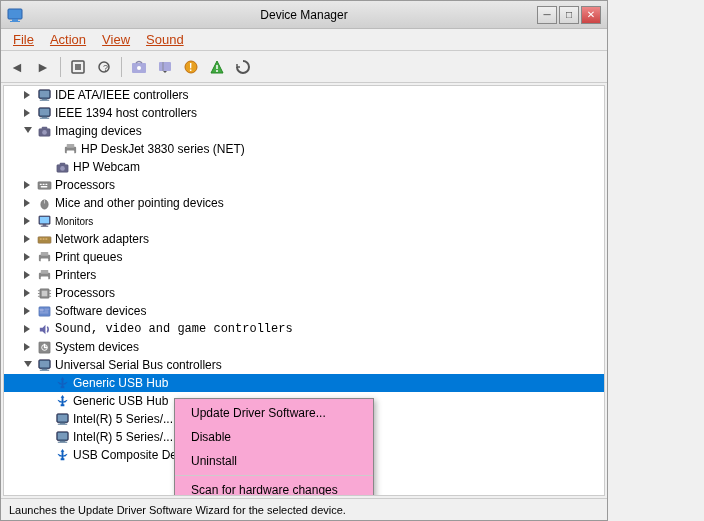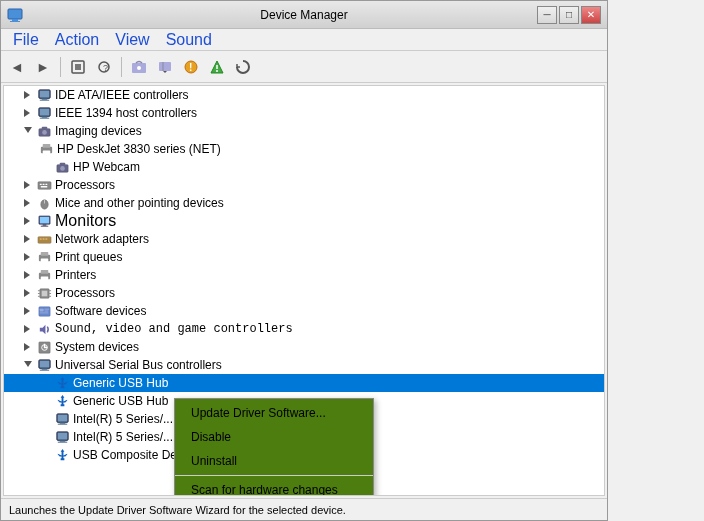--- a/index.html
+++ b/index.html
@@ -72,22 +72,23 @@
       background: #f0f0f0;
       height: 22px;
       display: flex;
       align-items: center;
       padding: 0 4px;
       border-bottom: 1px solid #ccc;
     }
     .menu-item {
       padding: 2px 8px;
       cursor: pointer;
-      font-size: 16px;
-      color: #1d4ed8;
+      font-size: 13px;
+      color: #c2410c;
+      text-decoration: underline;
     }
     .toolbar {
       background: #f0f0f0;
       height: 32px;
       display: flex;
       align-items: center;
       padding: 2px 4px;
       border-bottom: 1px solid #ccc;
       gap: 2px;
     }
@@ -132,21 +133,21 @@
       white-space: nowrap;
       font-size: 12px;
       color: #000;
       user-select: none;
     }
     .context-menu {
       position: absolute;
       left: 170px;
       top: 312px;
       width: 200px;
-      background: #4d7c0f;
+      background: #f9a8d4;
       border: 1px solid #888;
       box-shadow: 2px 2px 6px rgba(0,0,0,0.3);
       z-index: 100;
       padding: 2px 0;
     }
     .ctx-item {
       padding: 5px 16px;
       font-size: 12px;
       cursor: pointer;
       color: #000;
@@ -297,21 +298,21 @@
             </span>
             <span style="width: 16px; height: 16px; display: inline-flex; align-items: center; justify-content: center; flex-shrink: 0; margin-right: 3px;">
               <svg width="15" height="15" viewBox="0 0 16 16">
       <rect x="2" y="5" width="12" height="8" rx="1" fill="#668" stroke="#446" stroke-width="0.5"></rect>
       <circle cx="8" cy="9" r="2.5" fill="#99b"></circle>
       <rect x="5" y="3" width="6" height="3" rx="1" fill="#668"></rect>
     </svg>
             </span>
             <span style="font-size: 12px;">Imaging devices</span>
           </div>
-          <div class="tree-item" style="padding-left: 20px;">
+          <div class="tree-item" style="padding-left: 44px;">
             <span style="width: 12px; height: 12px; display: inline-flex; align-items: center; justify-content: center; font-size: 8px; color: rgb(85, 85, 85); flex-shrink: 0; margin-right: 2px;"></span>
             <span style="width: 16px; height: 16px; display: inline-flex; align-items: center; justify-content: center; flex-shrink: 0; margin-right: 3px;">
               <svg width="15" height="15" viewBox="0 0 16 16">
       <rect x="2" y="5" width="12" height="7" rx="1" fill="#888"></rect>
       <rect x="4" y="2" width="8" height="4" rx="0.5" fill="#aaa"></rect>
       <rect x="4" y="9" width="8" height="4" rx="0.5" fill="white"></rect>
     </svg>
             </span>
             <span style="font-size: 12px;">HP DeskJet 3830 series (NET)</span>
           </div>
@@ -364,21 +365,21 @@
               </svg>
             </span>
             <span style="width: 16px; height: 16px; display: inline-flex; align-items: center; justify-content: center; flex-shrink: 0; margin-right: 3px;">
               <svg width="15" height="15" viewBox="0 0 16 16">
       <rect x="2" y="2" width="12" height="9" rx="1" fill="#446" stroke="#224" stroke-width="0.5"></rect>
       <rect x="3" y="3" width="10" height="7" fill="#88ccff"></rect>
       <rect x="6" y="11" width="4" height="1.5" fill="#446"></rect>
       <rect x="4" y="12.5" width="8" height="1" fill="#446"></rect>
     </svg>
             </span>
-            <span style="font-size: 16px; text-align: right;">Monitors</span>
+            <span style="font-size: 10px; text-align: right;">Monitors</span>
           </div>
           <div class="tree-item" style="padding-left: 18px;">
             <span style="width: 12px; height: 12px; display: inline-flex; align-items: center; justify-content: center; font-size: 8px; color: rgb(85, 85, 85); flex-shrink: 0; margin-right: 2px;">
               <svg width="8" height="8" viewBox="0 0 8 8">
                 <polygon points="0,0 6,4 0,8" fill="#555"></polygon>
               </svg>
             </span>
             <span style="width: 16px; height: 16px; display: inline-flex; align-items: center; justify-content: center; flex-shrink: 0; margin-right: 3px;">
               <svg width="15" height="15" viewBox="0 0 16 16">
       <rect x="1" y="5" width="14" height="7" rx="1" fill="#a84" stroke="#864" stroke-width="0.5"></rect>

